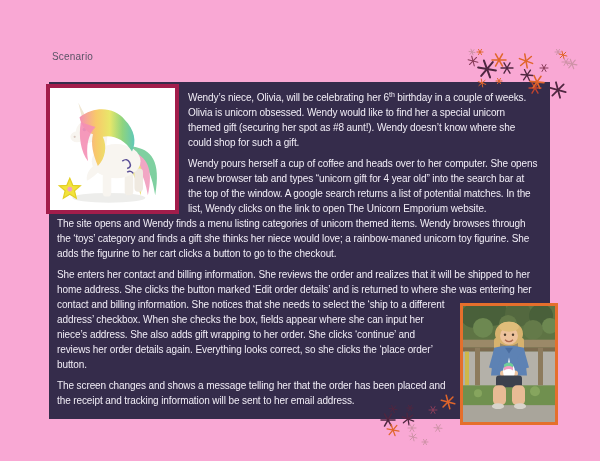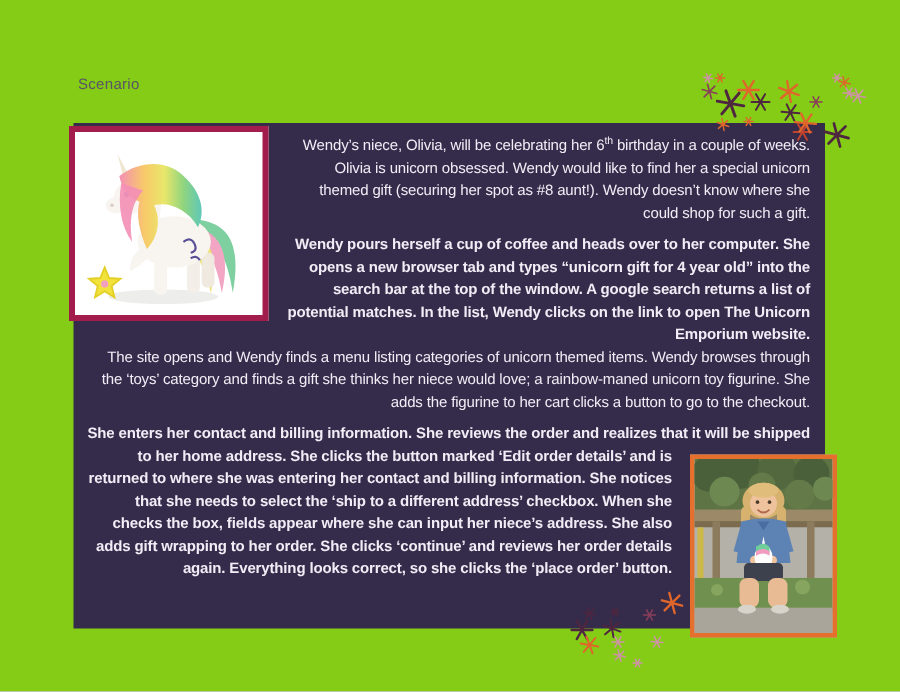--- a/index.html
+++ b/index.html
@@ -1,34 +1,33 @@
 <!DOCTYPE html>
 <html style="--dark-box: #352c4b; --crimson: #a21d4b; --orange: #e56f2c; --text-color: #f1edf6; --label-color: #5a5366;"><head>
 <meta charset="utf-8">
 <style>
   html,body{margin:0;padding:0;background:#ffffff;}
   .slide{
-    position:relative;width:600px;height:461px;background:#84cc16;overflow:hidden;
+    position:relative;width:600px;height:461px;background:#f9a8d4;overflow:hidden;
     font-family:"Liberation Sans", sans-serif;
-    text-align:right;
   }
   .scenario-label{
     position:absolute;left:52px;top:51px;font-size:10px;letter-spacing:.2px;
     color:var(--label-color,#5a5366);
   }
   .scenario-box{
     position:absolute;left:49px;top:82px;width:501px;height:337px;
     background:var(--dark-box,#352c4b);
   }
   .box-text{
     box-sizing:border-box;width:100%;height:100%;padding:8px 10px 8px 8px;
     color:var(--text-color,#f1edf6);font-size:10px;line-height:15px;letter-spacing:-.1px;
   }
   .box-text p{margin:0 0 6px 0;}
-  .box-text p:last-child{margin-bottom:0;font-weight:bold;}
+  .box-text p:last-child{margin-bottom:0;}
   .indent{margin-left:131px;}
   .wrap-spacer-a{float:right;width:0;height:213px;}
   .wrap-spacer-b{float:right;clear:right;width:92px;height:116px;}
   sup{font-size:7px;line-height:0;}
   .unicorn-frame{
     position:absolute;left:46px;top:84px;width:125px;height:122px;
     background:#ffffff;border:4px solid var(--crimson,#a21d4b);
   }
   .photo-frame{
     position:absolute;left:460px;top:303px;width:92px;height:116px;
@@ -47,20 +46,21 @@
   <div class="scenario-box">
     <div class="box-text">
       <div class="wrap-spacer-a"></div>
       <div class="wrap-spacer-b"></div>
       <div class="indent">
         <p><span>Wendy’s niece, Olivia, will be celebrating her 6</span><sup>th</sup><span> birthday in a couple of weeks. Olivia is unicorn obsessed. Wendy would like to find her a special unicorn themed gift (securing her spot as #8 aunt!). Wendy doesn’t know where she could shop for such a gift.</span></p>
         <p>Wendy pours herself a cup of coffee and heads over to her computer. She opens a new browser tab and types “unicorn gift for 4 year old” into the search bar at the top of the window. A google search returns a list of potential matches. In the list, Wendy clicks on the link to open The Unicorn Emporium website.</p>
       </div>
       <p>The site opens and Wendy finds a menu listing categories of unicorn themed items. Wendy browses through the ‘toys’ category and finds a gift she thinks her niece would love; a rainbow-maned unicorn toy figurine. She adds the figurine to her cart clicks a button to go to the checkout.</p>
       <p>She enters her contact and billing information. She reviews the order and realizes that it will be shipped to her home address. She clicks the button marked ‘Edit order details’ and is returned to where she was entering her contact and billing information. She notices that she needs to select the ‘ship to a different address’ checkbox. When she checks the box, fields appear where she can input her niece’s address. She also adds gift wrapping to her order. She clicks ‘continue’ and reviews her order details again. Everything looks correct, so she clicks the ‘place order’ button.</p>
+      <p>The screen changes and shows a message telling her that the order has been placed and the receipt and tracking information will be sent to her email address.</p>
     </div>
   </div>
 
   <div class="unicorn-frame">
     <svg viewBox="0 0 100 100" preserveAspectRatio="xMidYMid meet" role="img" aria-label="rainbow-maned unicorn toy figurine">
       <defs>
         <linearGradient id="mane" x1="0" y1="0" x2="1" y2="0">
           <stop offset="0" stop-color="#f48fb5"></stop>
           <stop offset="0.3" stop-color="#f8c96a"></stop>
           <stop offset="0.55" stop-color="#e8e76a"></stop>

